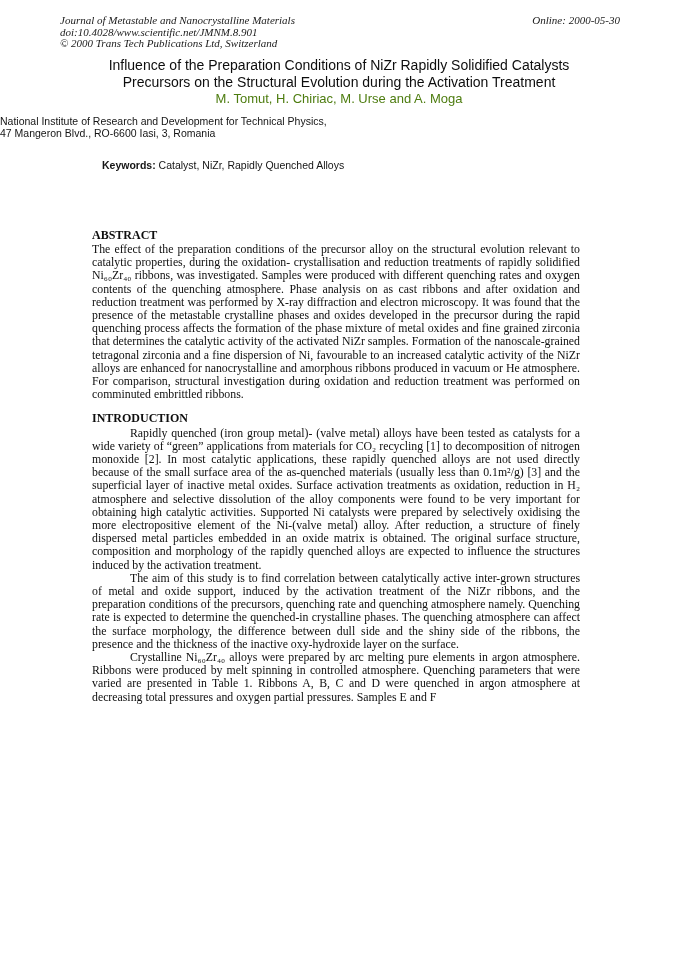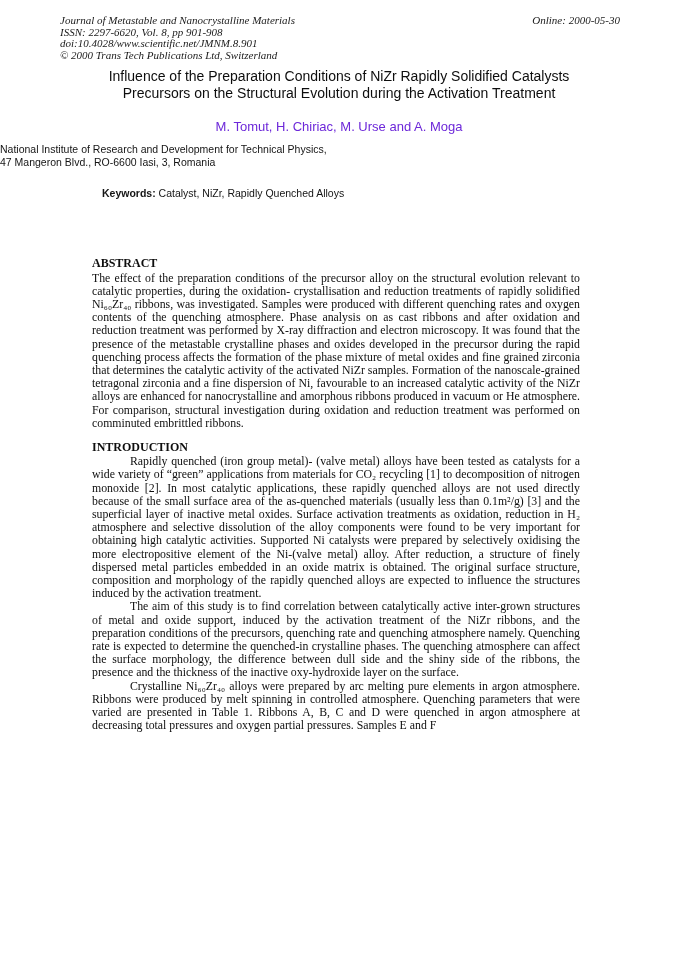--- a/index.html
+++ b/index.html
@@ -35,25 +35,25 @@
   .title {
     margin: 7px 90px 0 90px;
     text-align: center;
     font-family: "Liberation Sans", "DejaVu Sans", sans-serif;
     font-weight: normal;
     font-size: 14px;
     line-height: 17px;
     color: #0d0d0d;
   }
   .authors {
-    margin-top: 17px;
+    margin-top: 0;
     text-align: center;
     font-family: "Liberation Sans", "DejaVu Sans", sans-serif;
     font-size: 13px;
-    color: #6d28d9;
+    color: #4d7c0f;
   }
   .affiliation {
     margin-top: 9px;
     text-align: left;
     font-family: "Liberation Sans", "DejaVu Sans", sans-serif;
     font-size: 10.5px;
     line-height: 12.5px;
     color: #141414;
   }
   .keywords {
@@ -89,21 +89,20 @@
   p.para.indent { text-indent: 38px; }
 </style>
 </head>
 <body>
 
 <div class="page">
 
   <div class="header-row">
     <div class="header-left">
       <div>Journal of Metastable and Nanocrystalline Materials</div>
-      <div>ISSN: 2297-6620, Vol. 8, pp 901-908</div>
       <div>doi:10.4028/www.scientific.net/JMNM.8.901</div>
       <div>© 2000 Trans Tech Publications Ltd, Switzerland</div>
     </div>
     <div class="header-right">Online: 2000-05-30</div>
   </div>
 
   <div class="title">Influence of the Preparation Conditions of NiZr Rapidly Solidified Catalysts Precursors on the Structural Evolution during the Activation Treatment</div>
 
   <div class="authors">M. Tomut, H. Chiriac, M. Urse and A. Moga</div>
 

